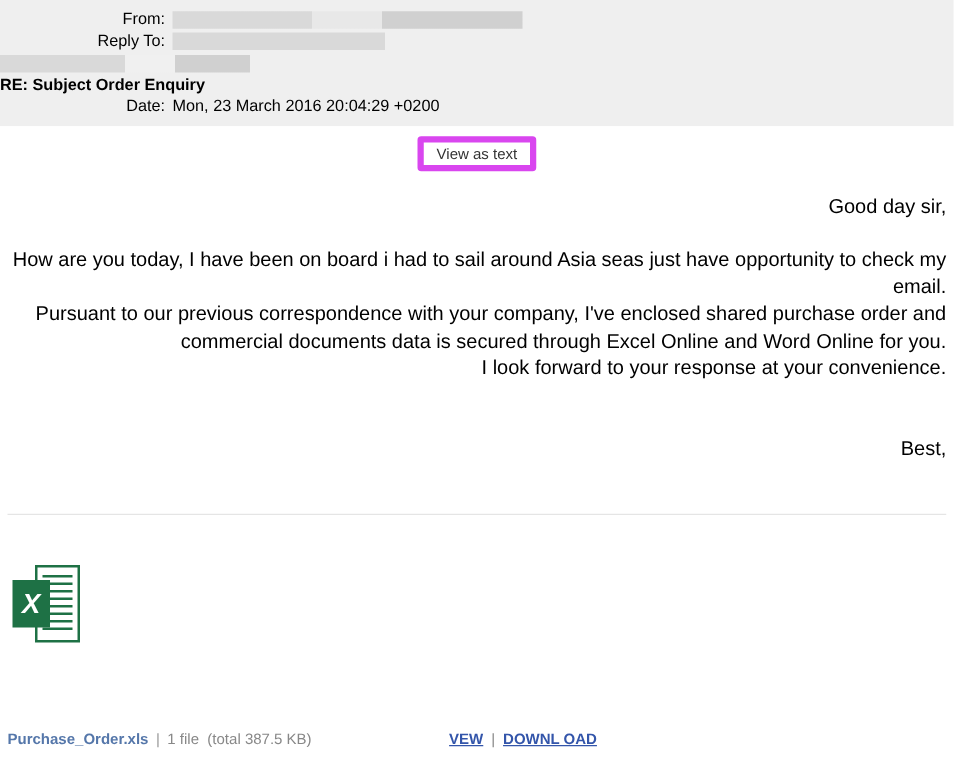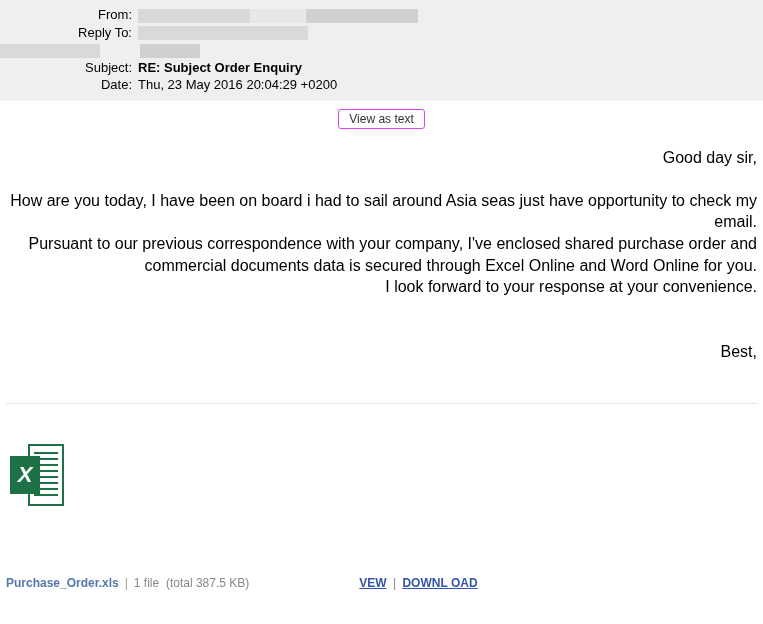--- a/index.html
+++ b/index.html
@@ -41,21 +41,21 @@
     .redacted-3 { width: 200px; background: linear-gradient(90deg, #d9d9d9 0%, #d9d9d9 50%, #f0f0f0 50%, #f0f0f0 70%, #d0d0d0 70%); }
     .view-as-text-container {
       text-align: center;
       padding: 8px 0;
       background: #fff;
     }
     .view-as-text-btn {
       font-size: 12px;
       padding: 2px 10px;
       background: #fff;
-      border: 1px solid #d946ef;
+      border: 5px solid #d946ef;
       border-radius: 3px;
       color: #333;
       cursor: pointer;
     }
     .email-body {
       padding: 10px 6px;
       font-size: 16px;
       line-height: 1.35;
       color: #000;
     }
@@ -160,26 +160,25 @@
     <div class="header-value"><span class="redacted-block redacted-1"></span></div>
   </div>
   <div class="header-row">
     <div class="header-label">Reply To:</div>
     <div class="header-value"><span class="redacted-block redacted-2"></span></div>
   </div>
   <div class="header-row">
     <div class="header-value"><span class="redacted-block redacted-3"></span></div>
   </div>
   <div class="header-row">
-    <div class="header-label">Subject:</div>
     <div class="header-value bold">RE: Subject Order Enquiry</div>
   </div>
   <div class="header-row">
     <div class="header-label">Date:</div>
-    <div class="header-value">Thu, 23 May 2016 20:04:29 +0200</div>
+    <div class="header-value">Mon, 23 March 2016 20:04:29 +0200</div>
   </div>
 </div>
 
 <div class="view-as-text-container">
   <button class="view-as-text-btn">View as text</button>
 </div>
 
 <div class="email-body">
   <p class="body-block">Good day sir,</p>
   <p>&nbsp;</p>

